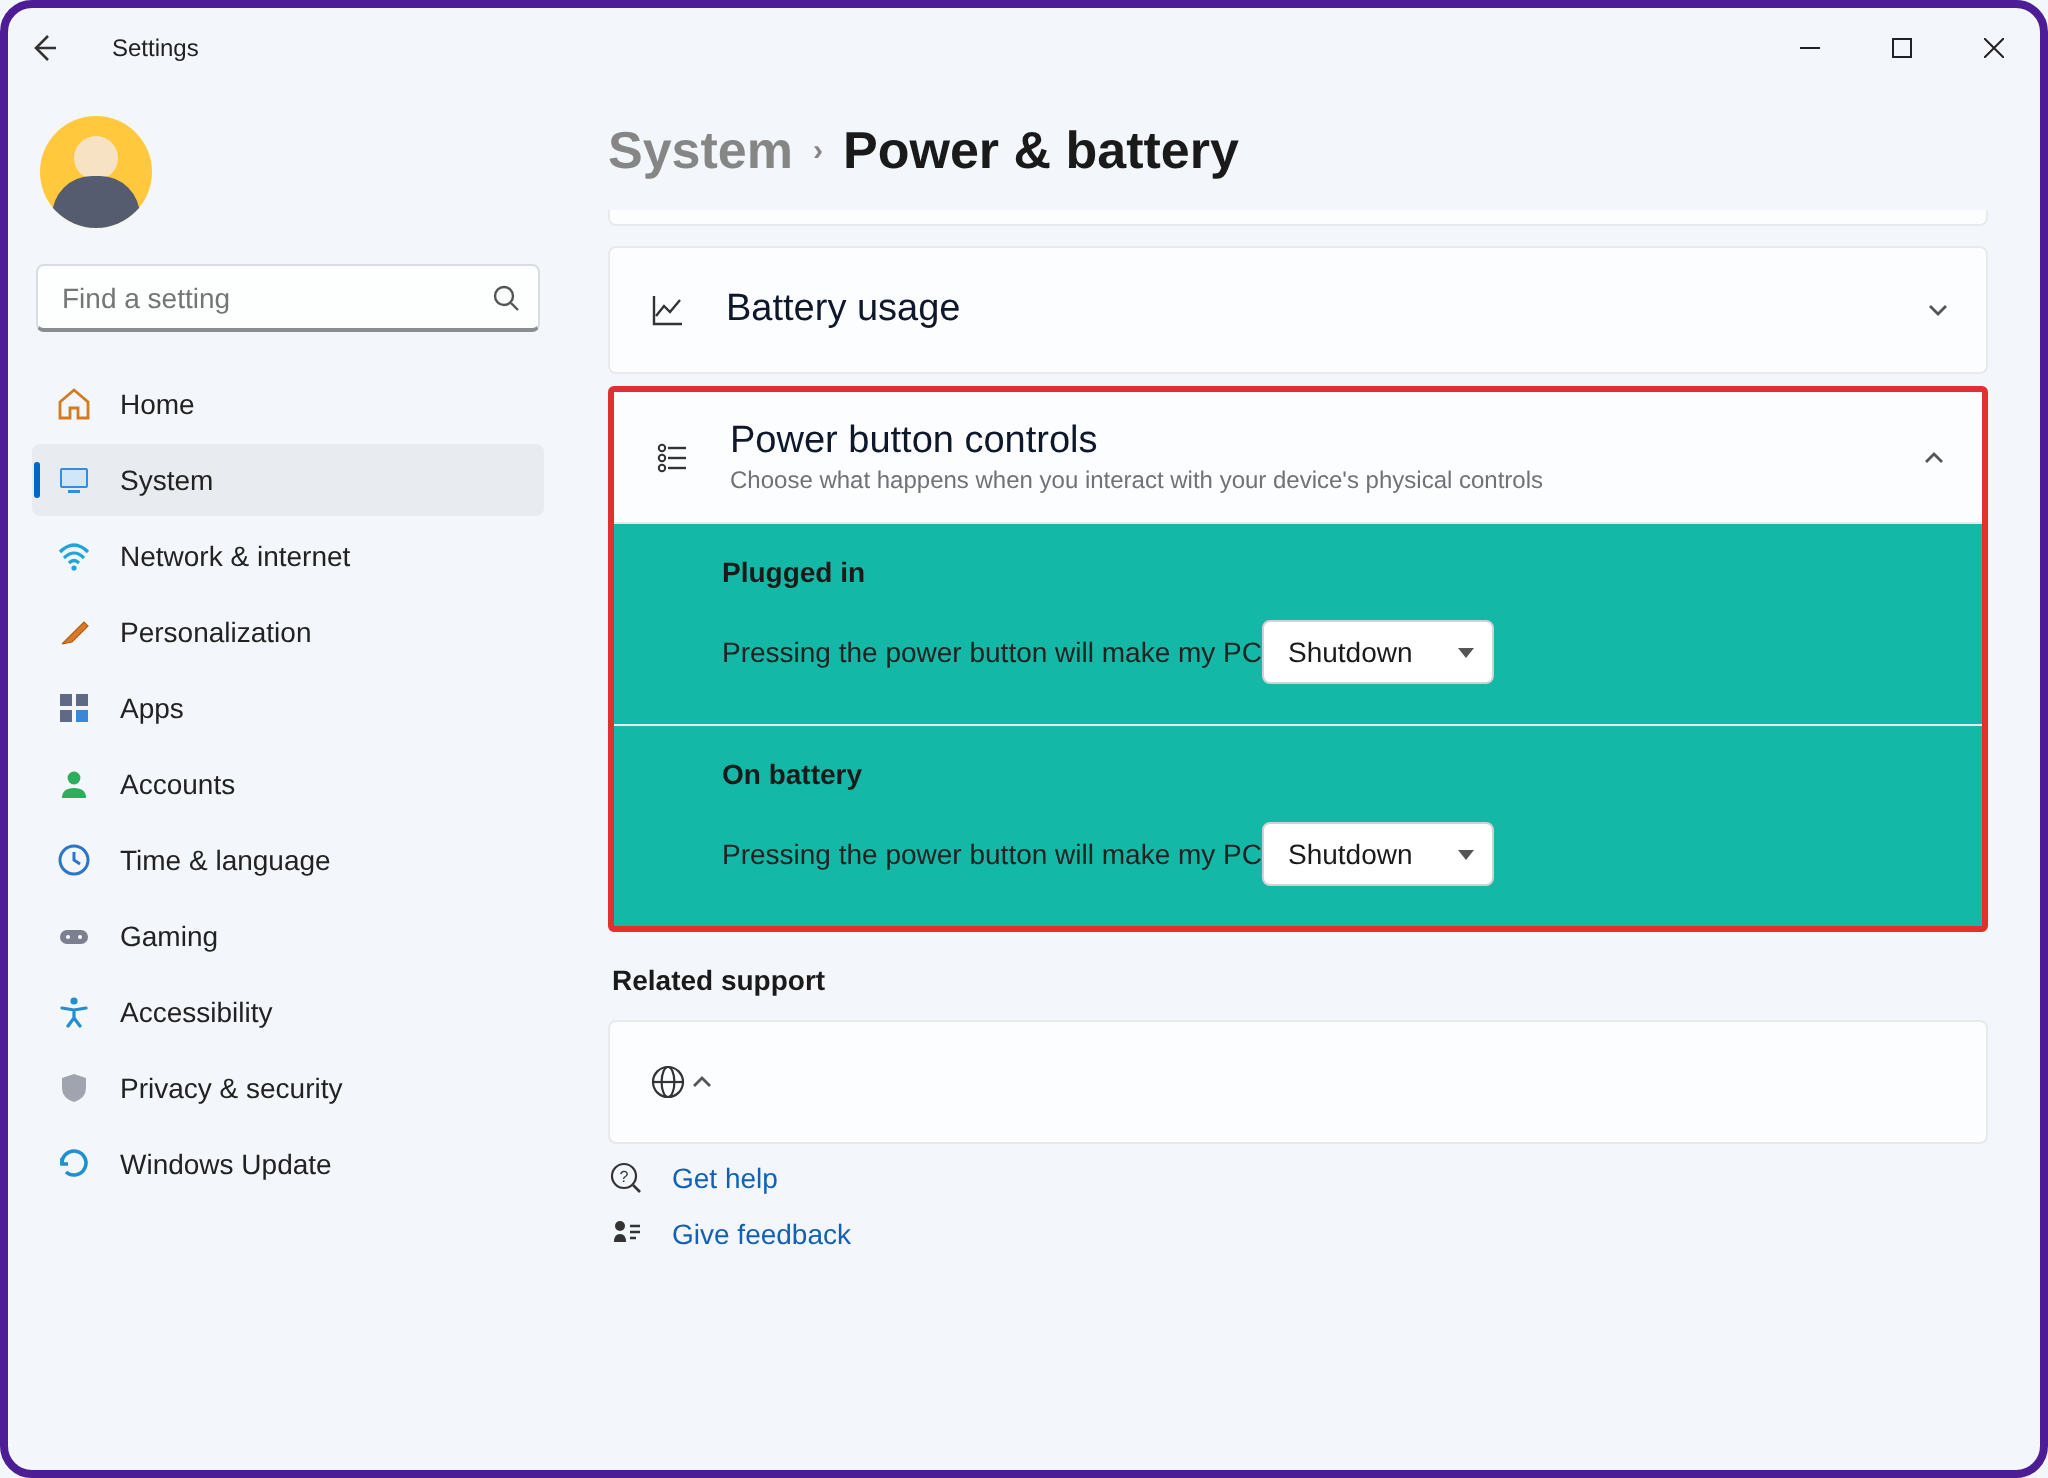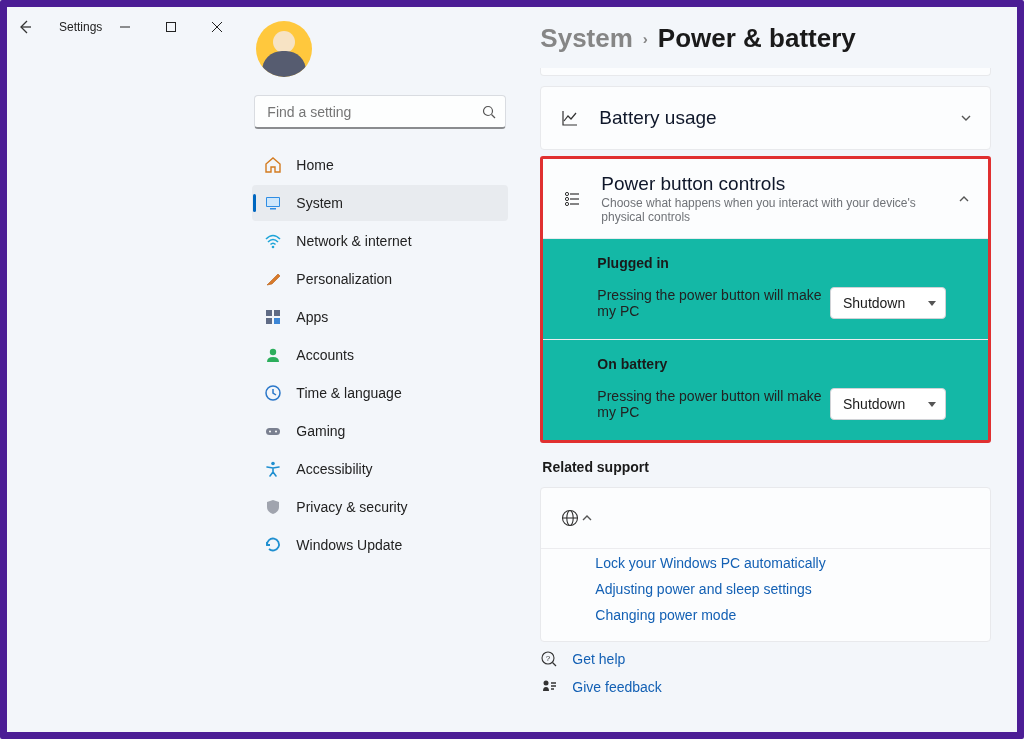--- a/index.html
+++ b/index.html
@@ -5,21 +5,21 @@
   * { box-sizing: border-box; margin: 0; padding: 0; }
   body {
     font-family: "Segoe UI", -apple-system, BlinkMacSystemFont, sans-serif;
     background: #f3f6fa;
     color: #1a1a1a;
     width: 1024px;
     height: 739px;
     overflow: hidden;
     font-size: 14px;
   }
-  .window { display: flex; flex-direction: row; height: 100%; border: 7px solid #4c1d95; border-radius: 2px; overflow:hidden;}
+  .window { display: flex; flex-direction: column; height: 100%; border: 4px solid #4c1d95; border-radius: 16px; overflow:hidden;}
   .titlebar {
     display: flex; align-items: center; height: 40px;
     padding-left: 10px;
   }
   .titlebar .back { width: 34px; text-align: center; color: #333; font-size: 14px; cursor:pointer;}
   .titlebar .title { font-size: 12px; margin-left: 8px; color: #222;}
   .win-controls { margin-left: auto; display:flex; height:100%;}
   .win-btn { width:46px; display:flex; align-items:center; justify-content:center; color:#222;}
   .content { display:flex; flex:1; overflow:hidden;}
   .sidebar { width: 280px; padding: 8px 12px 0 12px; display:flex; flex-direction:column;}
@@ -54,21 +54,21 @@
   .card-texts { margin-left:18px; flex:1;}
   .card-title { font-size:19px; color:#0f172a;}
   .card-sub { font-size:12px; color:#6f7277; margin-top:1px;}
   .card-chevron { color:#55585c; font-size:12px;}
   .highlight { border:3px solid #e03030; border-radius:3px; margin-bottom:16px;}
   .highlight .card{ margin:0; border-radius:0; border:none; border-bottom:1px solid #e9eaed;}
   .sub-block { background:#14b8a6;}
   .sub-section { padding: 16px 18px 14px 54px; border-bottom:1px solid #ececef;}
   .sub-section:last-child { border-bottom:none;}
   .sub-heading { font-weight:600; font-size:14px; margin-bottom:14px;}
-  .dd-row { display:flex; align-items:center; justify-content:space-between; padding:2px 24px 6px 0;}
+  .dd-row { display:flex; align-items:center; justify-content:flex-start; padding:2px 24px 6px 0;}
   .dd-label { font-size:14px; color:#222;}
   .select { position:relative;}
   .select-box { height:32px; min-width:116px; border:1px solid #d0d2d6; border-radius:4px; background:#fff; display:flex; align-items:center; padding:0 30px 0 12px; font-size:14px; cursor:pointer;}
   .select-box::after { content:""; position:absolute; right:10px; top:50%; margin-top:-2px; border-left:4px solid transparent; border-right:4px solid transparent; border-top:5px solid #555;}
   .section-label { font-size:14px; font-weight:600; margin: 4px 0 12px 2px;}
   .links { padding: 6px 0 18px 54px; display:flex; flex-direction:column; gap:10px; border-top:1px solid #ececef;}
   .links a { color:#1360b4; font-size:14px; text-decoration:none; cursor:pointer;}
   .bottom-links { margin-top:8px; display:flex; flex-direction:column; gap:10px;}
   .bottom-row { display:flex; align-items:center; gap:14px;}
   .bottom-row .icon { width:18px; color:#333;}
@@ -309,25 +309,20 @@
                 <ellipse cx="10" cy="10" rx="3.2" ry="7.5" fill="none" stroke="#333" stroke-width="1.1"></ellipse>
                 <line x1="2.5" y1="10" x2="17.5" y2="10" stroke="#333" stroke-width="1.1"></line>
               </svg>
           </span>
           <span class="card-chevron">
             <svg width="12" height="12" viewBox="0 0 12 12">
                 <path d="M2 8 L6 4 L10 8" stroke="#555" stroke-width="1.4" fill="none"></path>
               </svg>
           </span>
         </div>
-        <div class="links">
-          <a>Lock your Windows PC automatically</a>
-          <a>Adjusting power and sleep settings</a>
-          <a>Changing power mode</a>
-        </div>
       </div>
 
       <div class="bottom-links">
         <div class="bottom-row">
           <span class="icon">
             <svg width="18" height="18" viewBox="0 0 18 18">
                 <circle cx="8" cy="8" r="6" fill="none" stroke="#333" stroke-width="1.1"></circle>
                 <text x="8" y="11" font-size="8" text-anchor="middle" fill="#333">?</text>
                 <line x1="12.5" y1="12.5" x2="16" y2="16" stroke="#333" stroke-width="1.3"></line>
               </svg>

